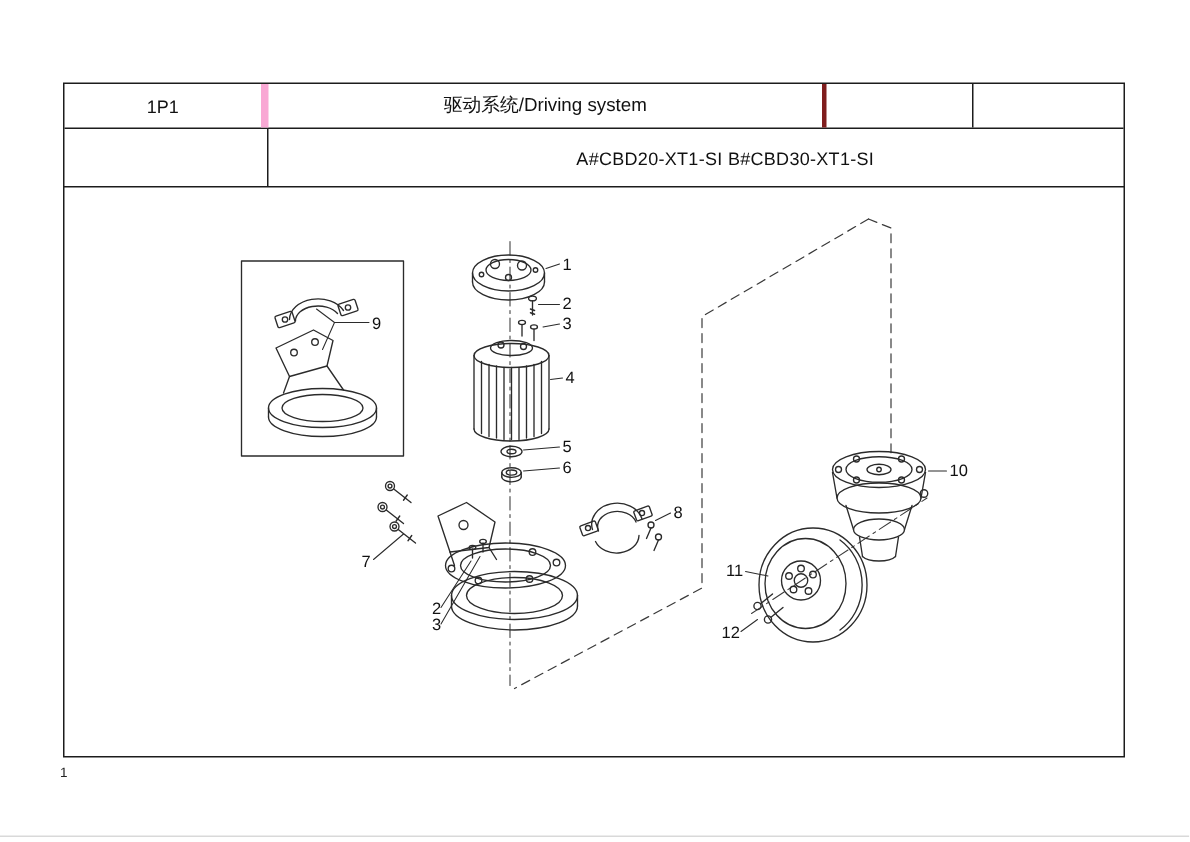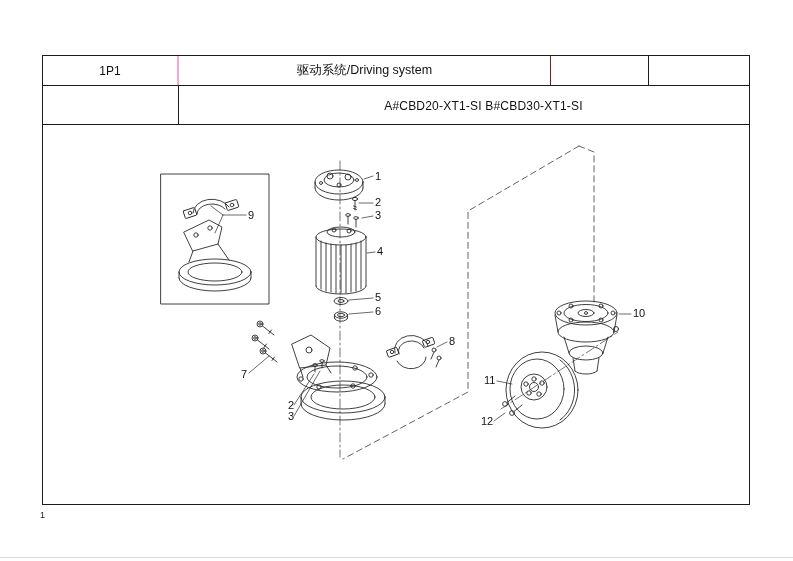--- a/index.html
+++ b/index.html
@@ -20,22 +20,22 @@
     border: 1px solid #1c1c1c;
     background: #fff;
   }
   .tb-row { display: flex; }
   .tb-row.r1 { height: 30px; border-bottom: 1px solid #1c1c1c; }
   .tb-row.r2 { height: 39px; gap: 39px; }
   .tb-cell {
     display: flex; align-items: center; justify-content: center;
     font-size: 12px; color: #111;
   }
-  .c-code  { width: 136px; border-right: 2px solid #f9a8d4; }
-  .c-title { width: 372px; border-right: 1px solid #7f1d1d; font-size: 12.5px; text-align: center; }
+  .c-code  { width: 136px; border-right: 5px solid #f9a8d4; }
+  .c-title { width: 372px; border-right: 3px solid #7f1d1d; font-size: 12.5px; text-align: center; }
   .c-a     { width: 98px;  border-right: 1px solid #1c1c1c; }
   .c-b     { flex: 1; }
   .c-code2 { width: 136px; border-right: 1px solid #1c1c1c; }
   .c-model { flex: 1; font-size: 12px; letter-spacing: 0.2px; }
   
   .main-box {
     position: absolute;
     left: 42px; top: 124px;
     width: 708px; height: 381px;
     border: 1px solid #1c1c1c;

